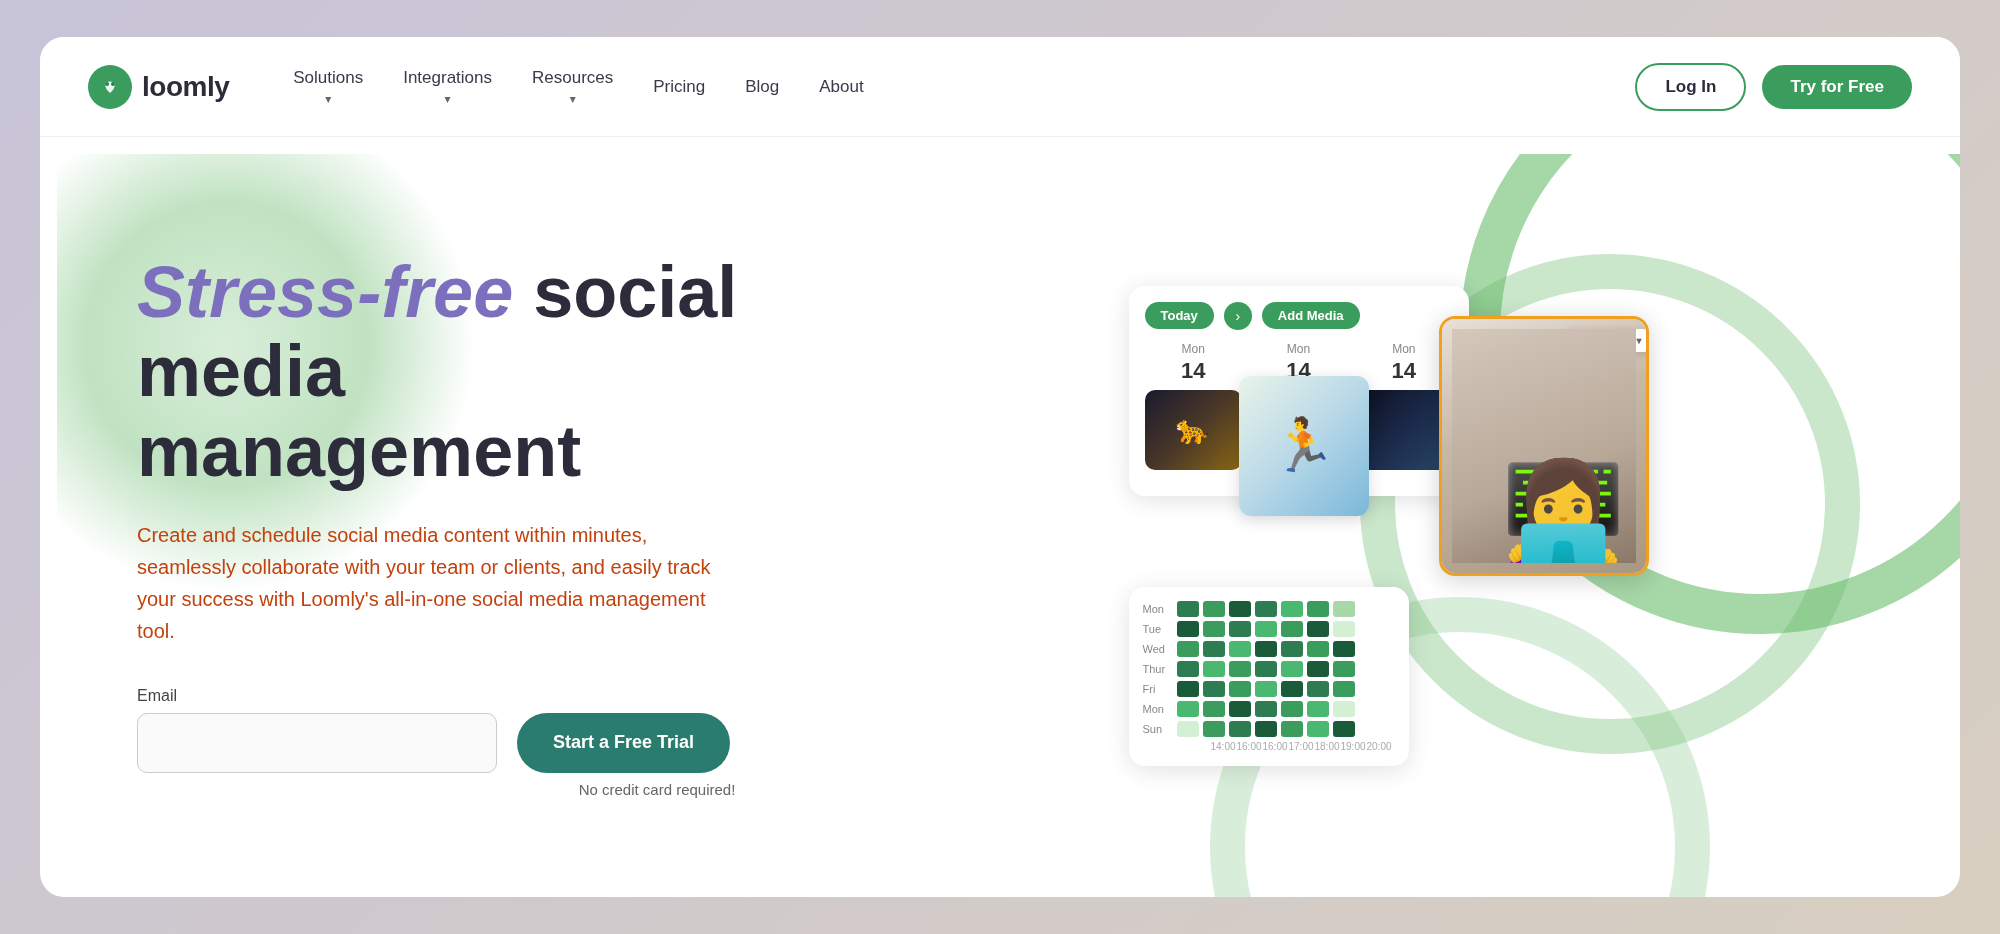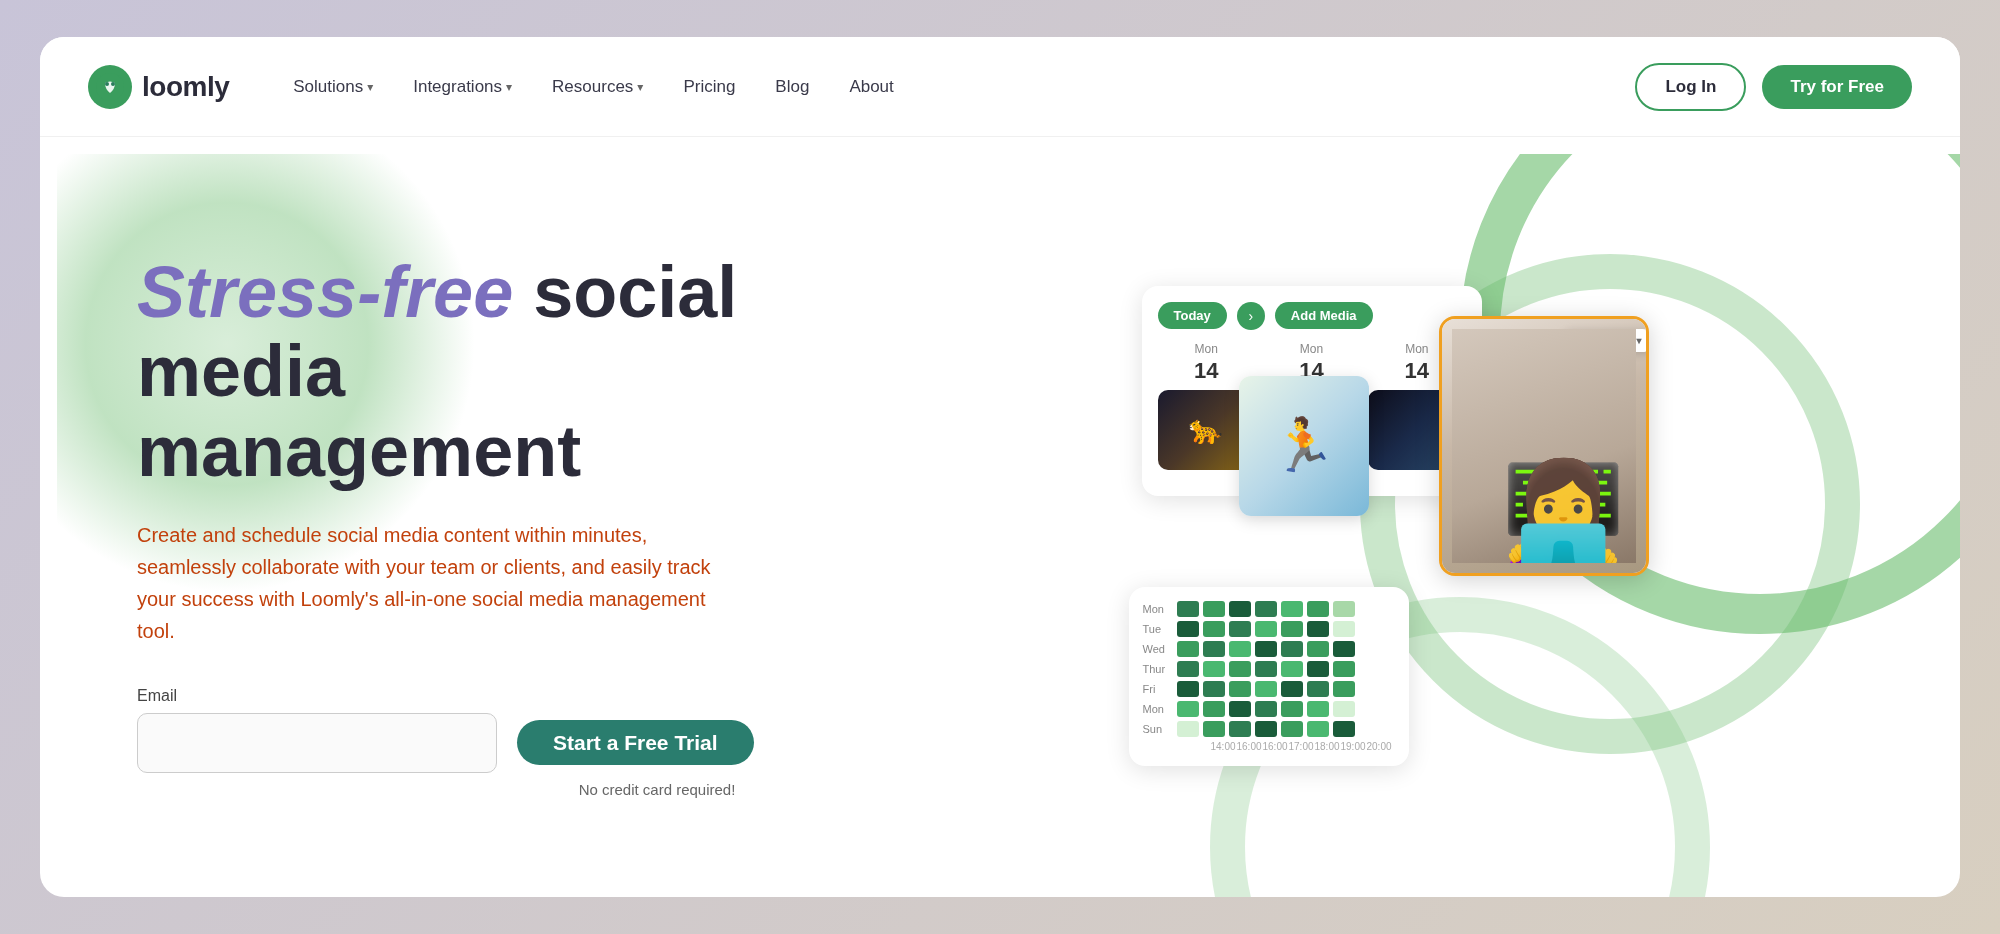--- a/index.html
+++ b/index.html
@@ -65,20 +65,21 @@
     .nav-item {
       display: flex;
       align-items: center;
       gap: 4px;
       padding: 8px 16px;
       font-size: 17px;
       color: #3a3a4a;
       cursor: pointer;
       border-radius: 8px;
       white-space: nowrap;
+      flex-direction: column;
     }
     .nav-chevron {
       font-size: 12px;
       color: #666;
     }
     .nav-actions {
       display: flex;
       align-items: center;
       gap: 16px;
     }
@@ -202,27 +203,27 @@
       width: 360px;
       height: 60px;
       border: 1.5px solid #ccc;
       border-radius: 10px;
       padding: 0 18px;
       font-size: 16px;
       outline: none;
       background: #fafafa;
     }
     .btn-trial {
-      height: 45px;
+      height: 60px;
       padding: 0 36px;
       background: #2a7d6e;
       color: white;
       border: none;
       border-radius: 50px;
-      font-size: 21px;
+      font-size: 18px;
       font-weight: 600;
       cursor: pointer;
       white-space: nowrap;
     }
     .no-cc {
       font-size: 15px;
       color: #666;
       text-align: center;
       padding-left: 380px;
     }
@@ -237,21 +238,21 @@
       padding: 20px 40px 20px 0;
     }
     .dashboard-mockup {
       position: relative;
       width: 520px;
       height: 480px;
     }
     
     .cal-card {
       position: absolute;
-      left: 13px;
+      left: 0;
       top: 0;
       width: 340px;
       background: white;
       border-radius: 16px;
       box-shadow: 0 4px 24px rgba(0,0,0,0.12);
       padding: 16px;
     }
     .cal-header {
       display: flex;
       align-items: center;

